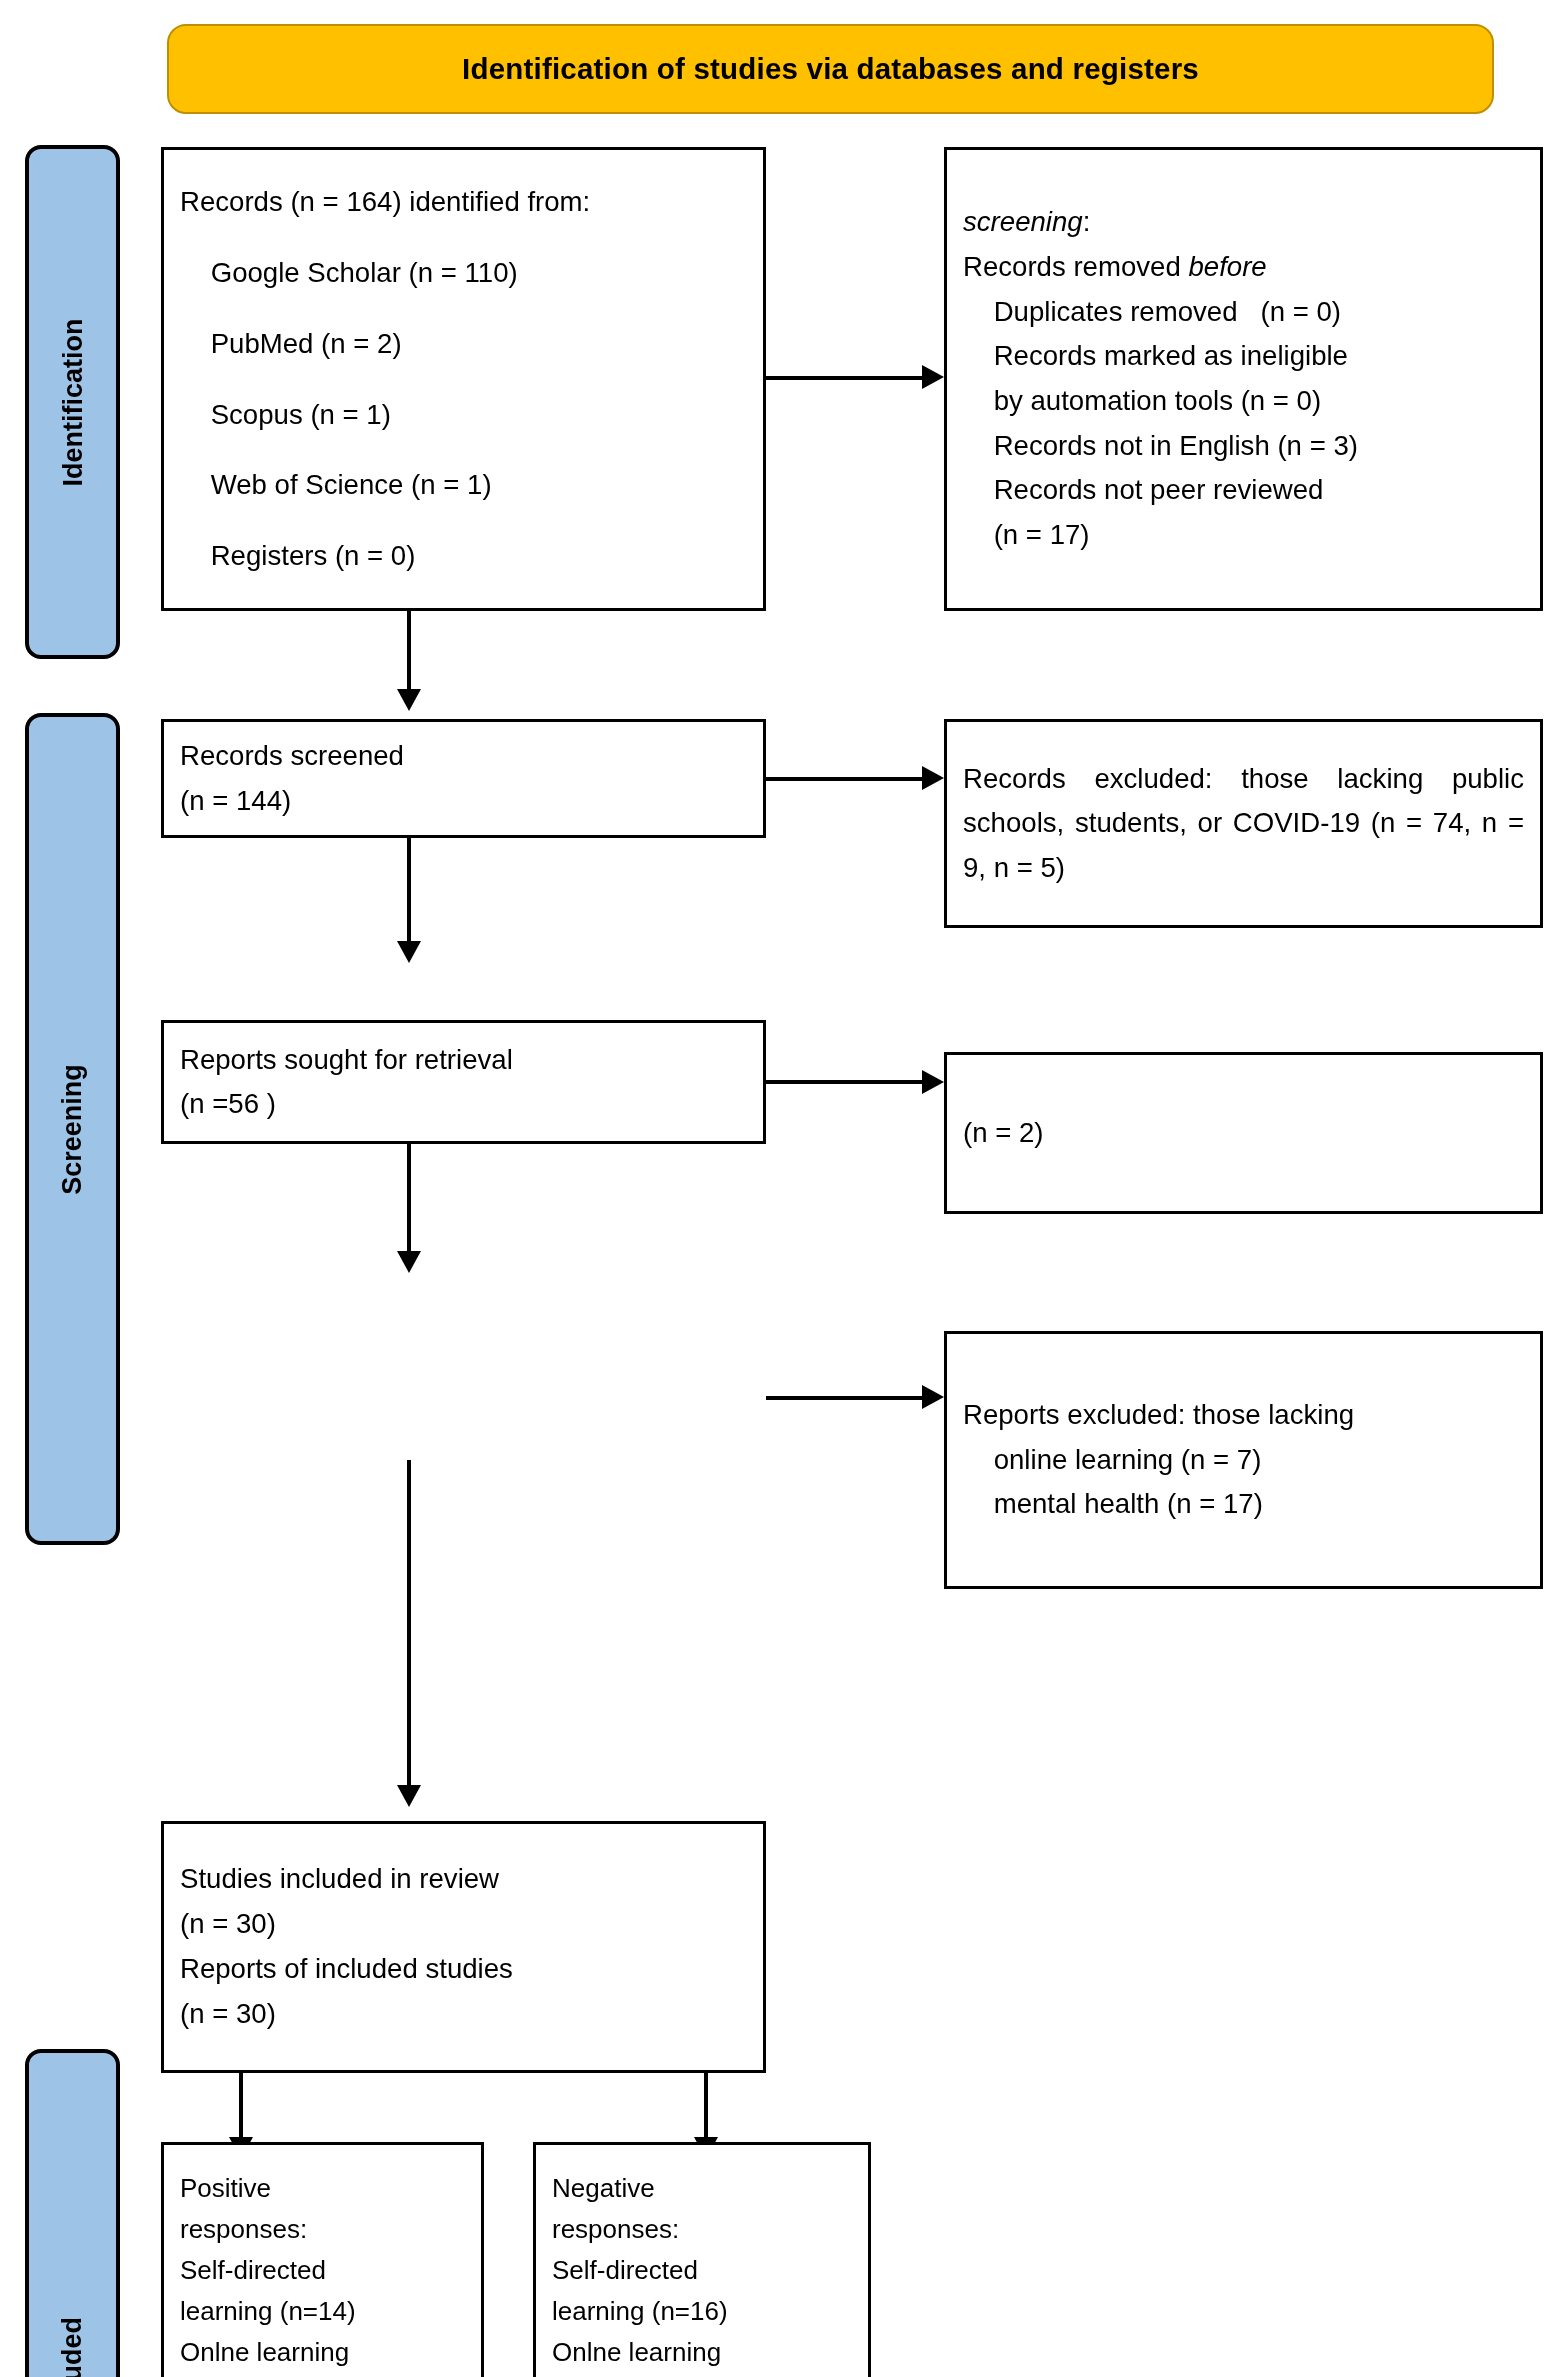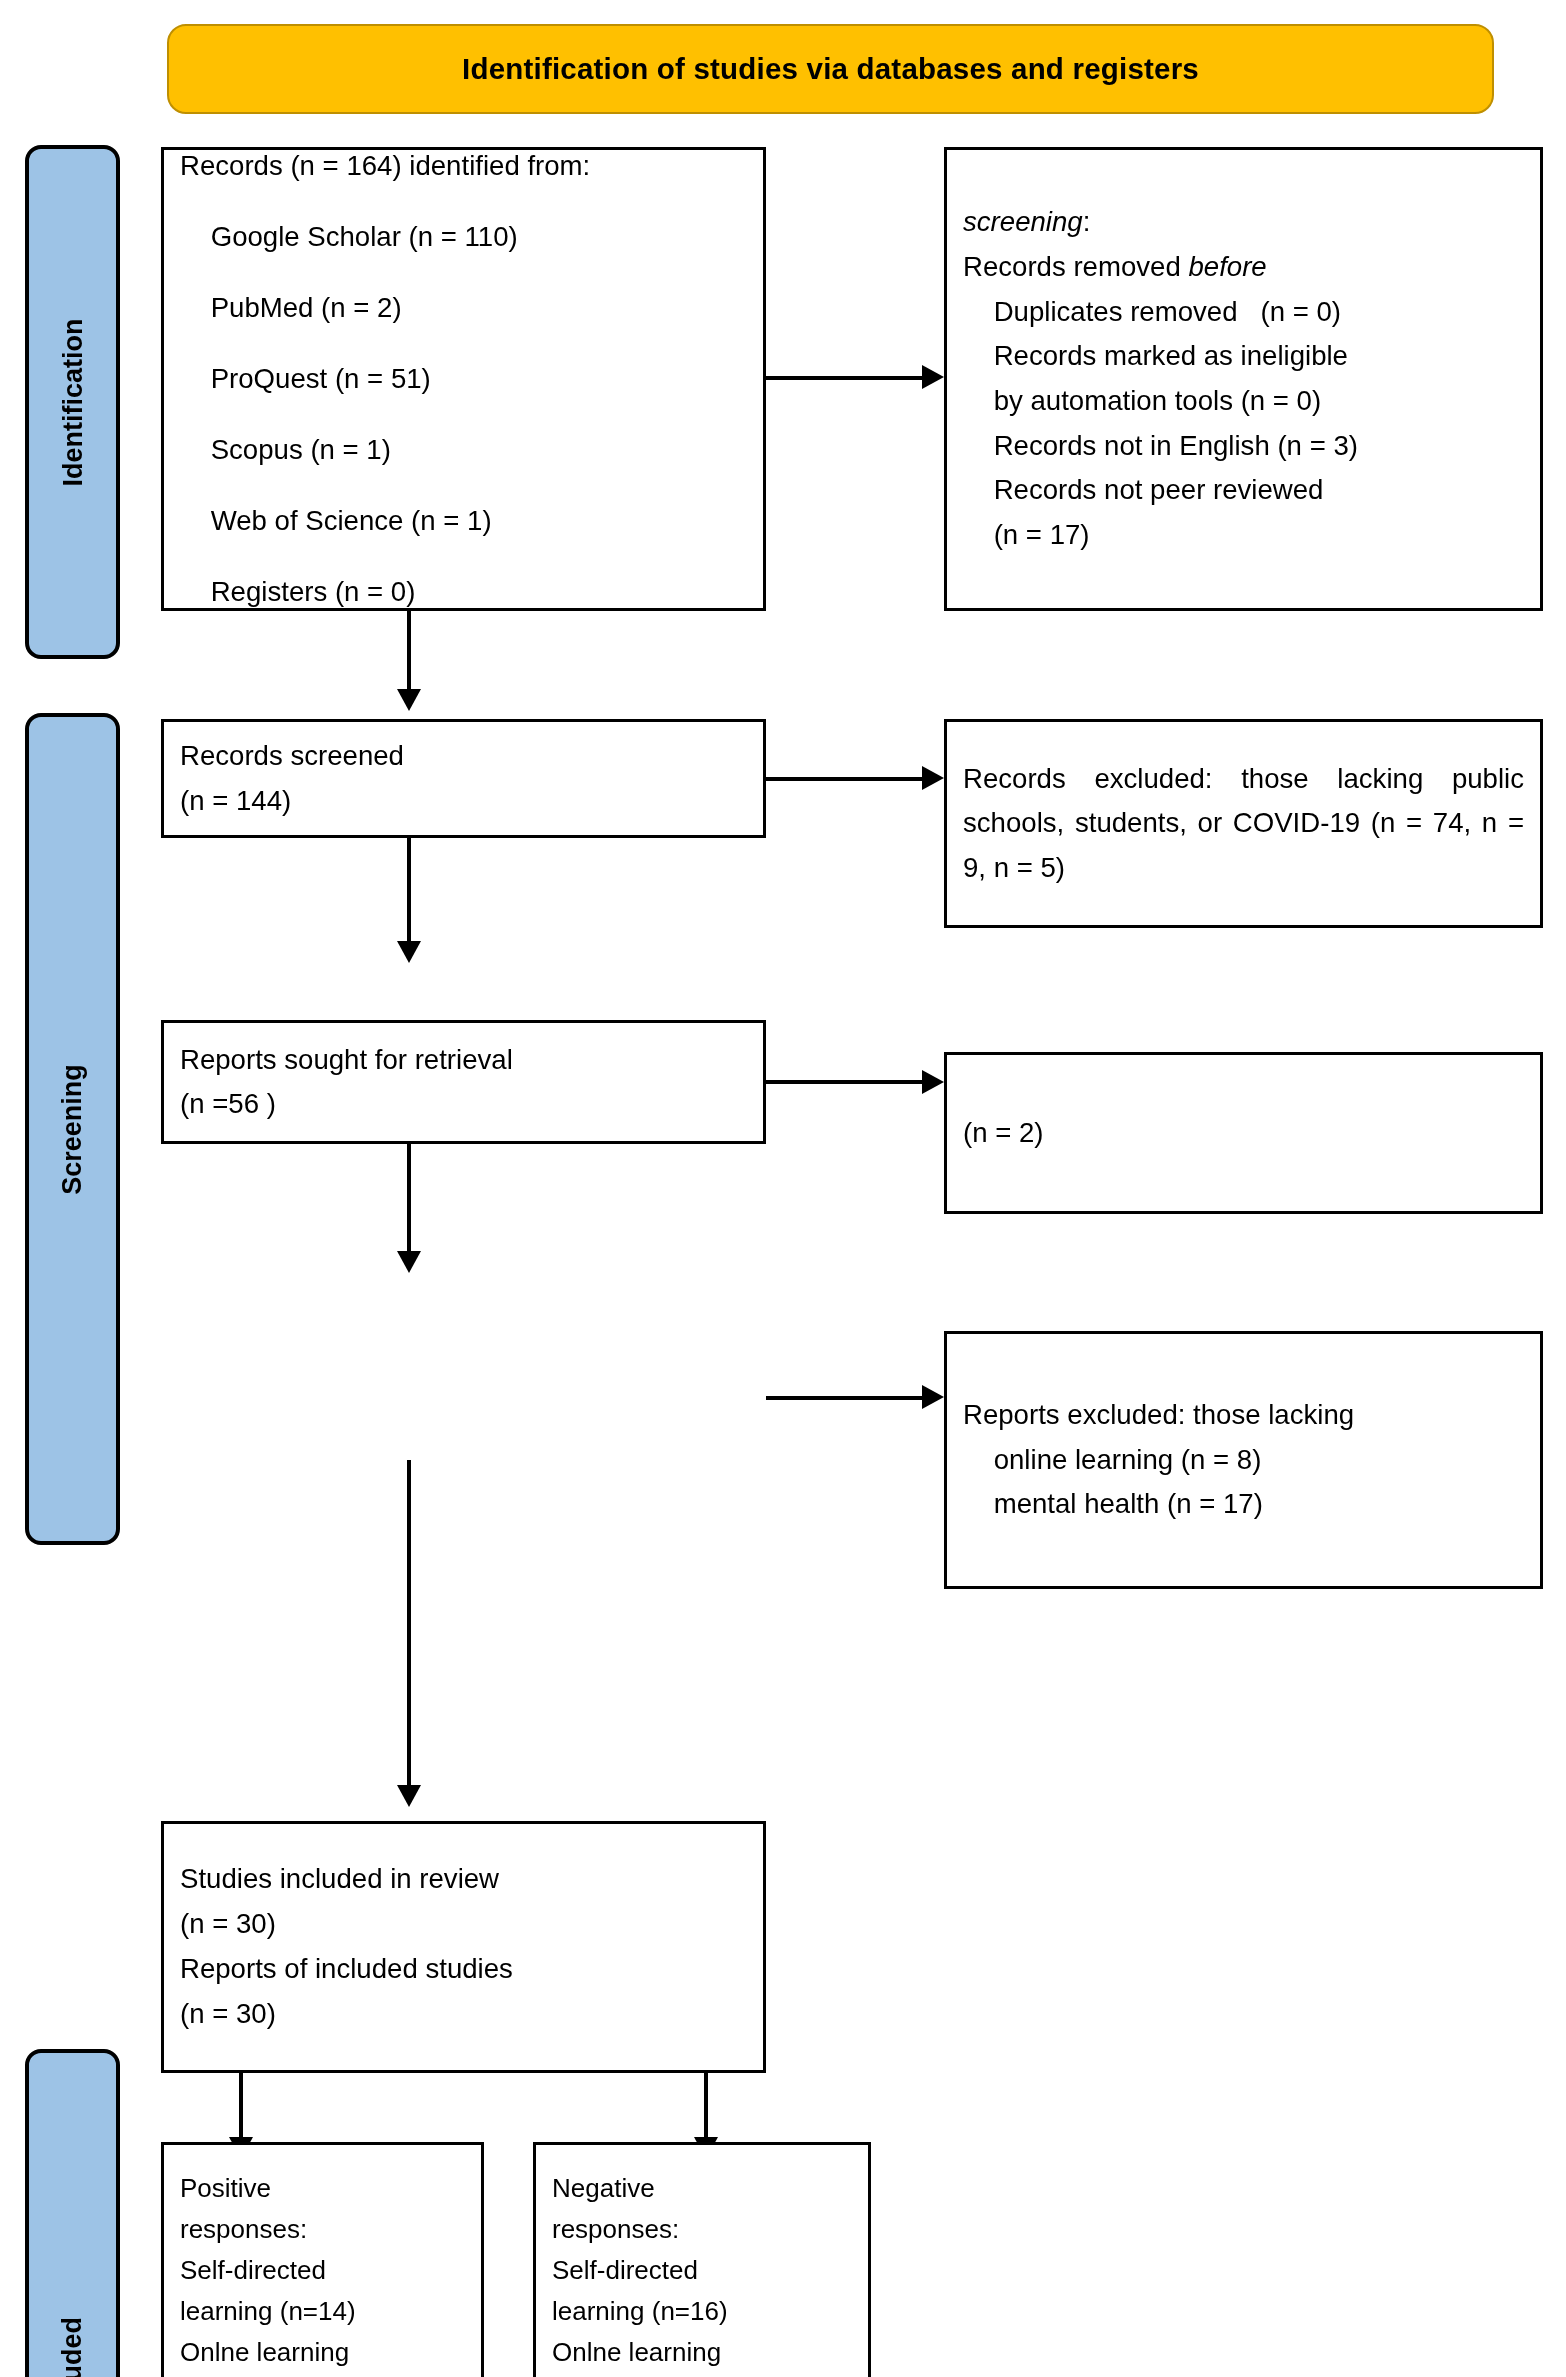--- a/index.html
+++ b/index.html
@@ -86,21 +86,20 @@
   </div>
 
   <div class="pill" style="left:25px;top:2049px;width:95px;height:647px;">
     <span style="font-size:27px;">Included</span>
   </div>
 
   <div class="box pad" style="left:161px;top:147px;width:605px;height:464px;font-size:27.6px;line-height:1.52;gap:29px;">
     <span class="ln">Records (n = 164) identified from:</span>
     <span class="ln">    Google Scholar (n = 110)</span>
     <span class="ln">    PubMed (n = 2)</span>
-    <span class="ln">    ProQuest (n = 51)</span>
     <span class="ln">    Scopus (n = 1)</span>
     <span class="ln">    Web of Science (n = 1)</span>
     <span class="ln">    Registers (n = 0)</span>
   </div>
 
   <div class="hline" style="left:766px;top:376px;width:157px;"></div>
   <div class="arrow-right" style="left:922px;top:365px;"></div>
 
   <div class="box pad" style="left:944px;top:147px;width:599px;height:464px;font-size:27.6px;line-height:1.62;">
     <span class="ln"><span class="ital">screening</span><span>:</span></span>
@@ -145,21 +144,21 @@
 
   <div class="vline" style="left:407px;top:1144px;width:4.3px;height:109px;"></div>
   <div class="arrow-down" style="left:397px;top:1251px;"></div>
 
 
   <div class="hline" style="left:766px;top:1396px;width:157px;"></div>
   <div class="arrow-right" style="left:922px;top:1385px;"></div>
 
   <div class="box pad" style="left:944px;top:1331px;width:599px;height:258px;font-size:27.6px;line-height:1.62;">
     <span class="ln">Reports excluded: those lacking</span>
-    <span class="ln">    online learning (n = 8)</span>
+    <span class="ln">    online learning (n = 7)</span>
     <span class="ln">    mental health (n = 17)</span>
   </div>
 
   <div class="vline" style="left:407px;top:1460px;width:4.3px;height:328px;"></div>
   <div class="arrow-down" style="left:397px;top:1785px;"></div>
 
   <div class="box pad" style="left:161px;top:1821px;width:605px;height:252px;font-size:27.6px;line-height:1.63;">
     <span class="ln">Studies included in review</span>
     <span class="ln">(n = 30)</span>
     <span class="ln">Reports of included studies</span>

